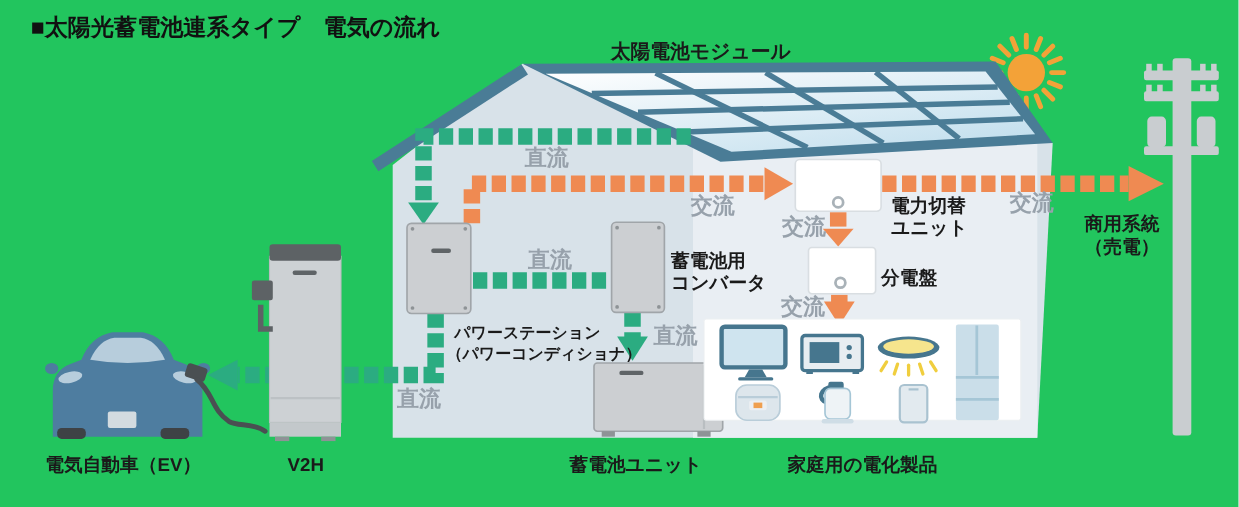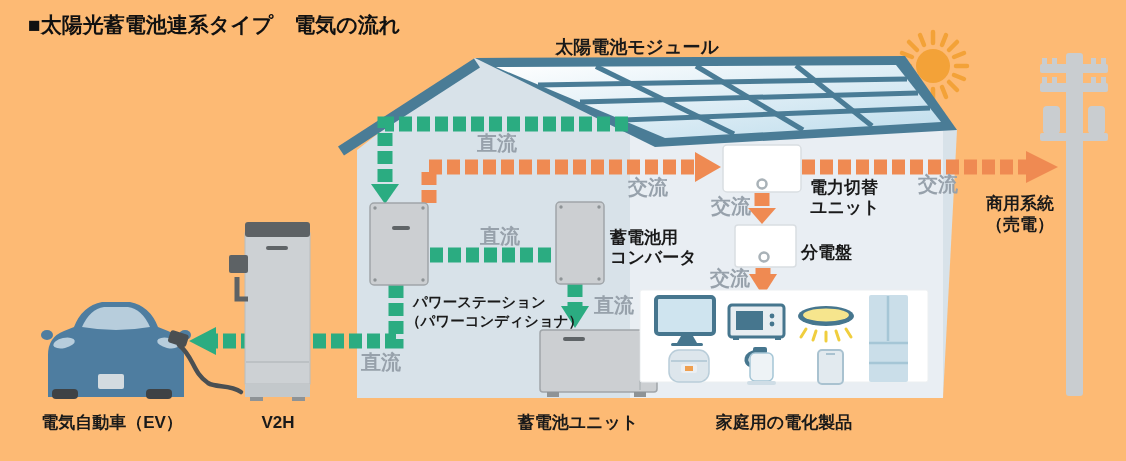--- a/index.html
+++ b/index.html
@@ -1,16 +1,16 @@
 <!DOCTYPE html>
 <html><head>
 <meta charset="utf-8">
 <style>
   html,body{margin:0;padding:0;background:#fff;}
-  .stage{position:relative;width:1126px;height:461px;background:#fdba74;overflow:hidden;
+  .stage{position:relative;width:1126px;height:461px;background:#22c55e;overflow:hidden;
          font-family:"Liberation Sans",sans-serif;}
   svg{display:block;}
   text{font-family:"Liberation Sans",sans-serif;}
   .title-text{font-size:21px;font-weight:bold;fill:#111;}
   .lbl{font-size:17px;font-weight:bold;fill:#1a1a1a;}
   .lbl-sm{font-size:14.5px;font-weight:bold;fill:#1a1a1a;}
   .lbl-lg{font-size:18px;font-weight:bold;fill:#1a1a1a;}
   .flow-lbl{font-size:20px;font-weight:bold;fill:#97a1ab;}
   .dash{stroke-width:15;stroke-dasharray:13 5;fill:none;}
   .thin-line{stroke:#a5c6d6;stroke-width:2.5;fill:none;}

